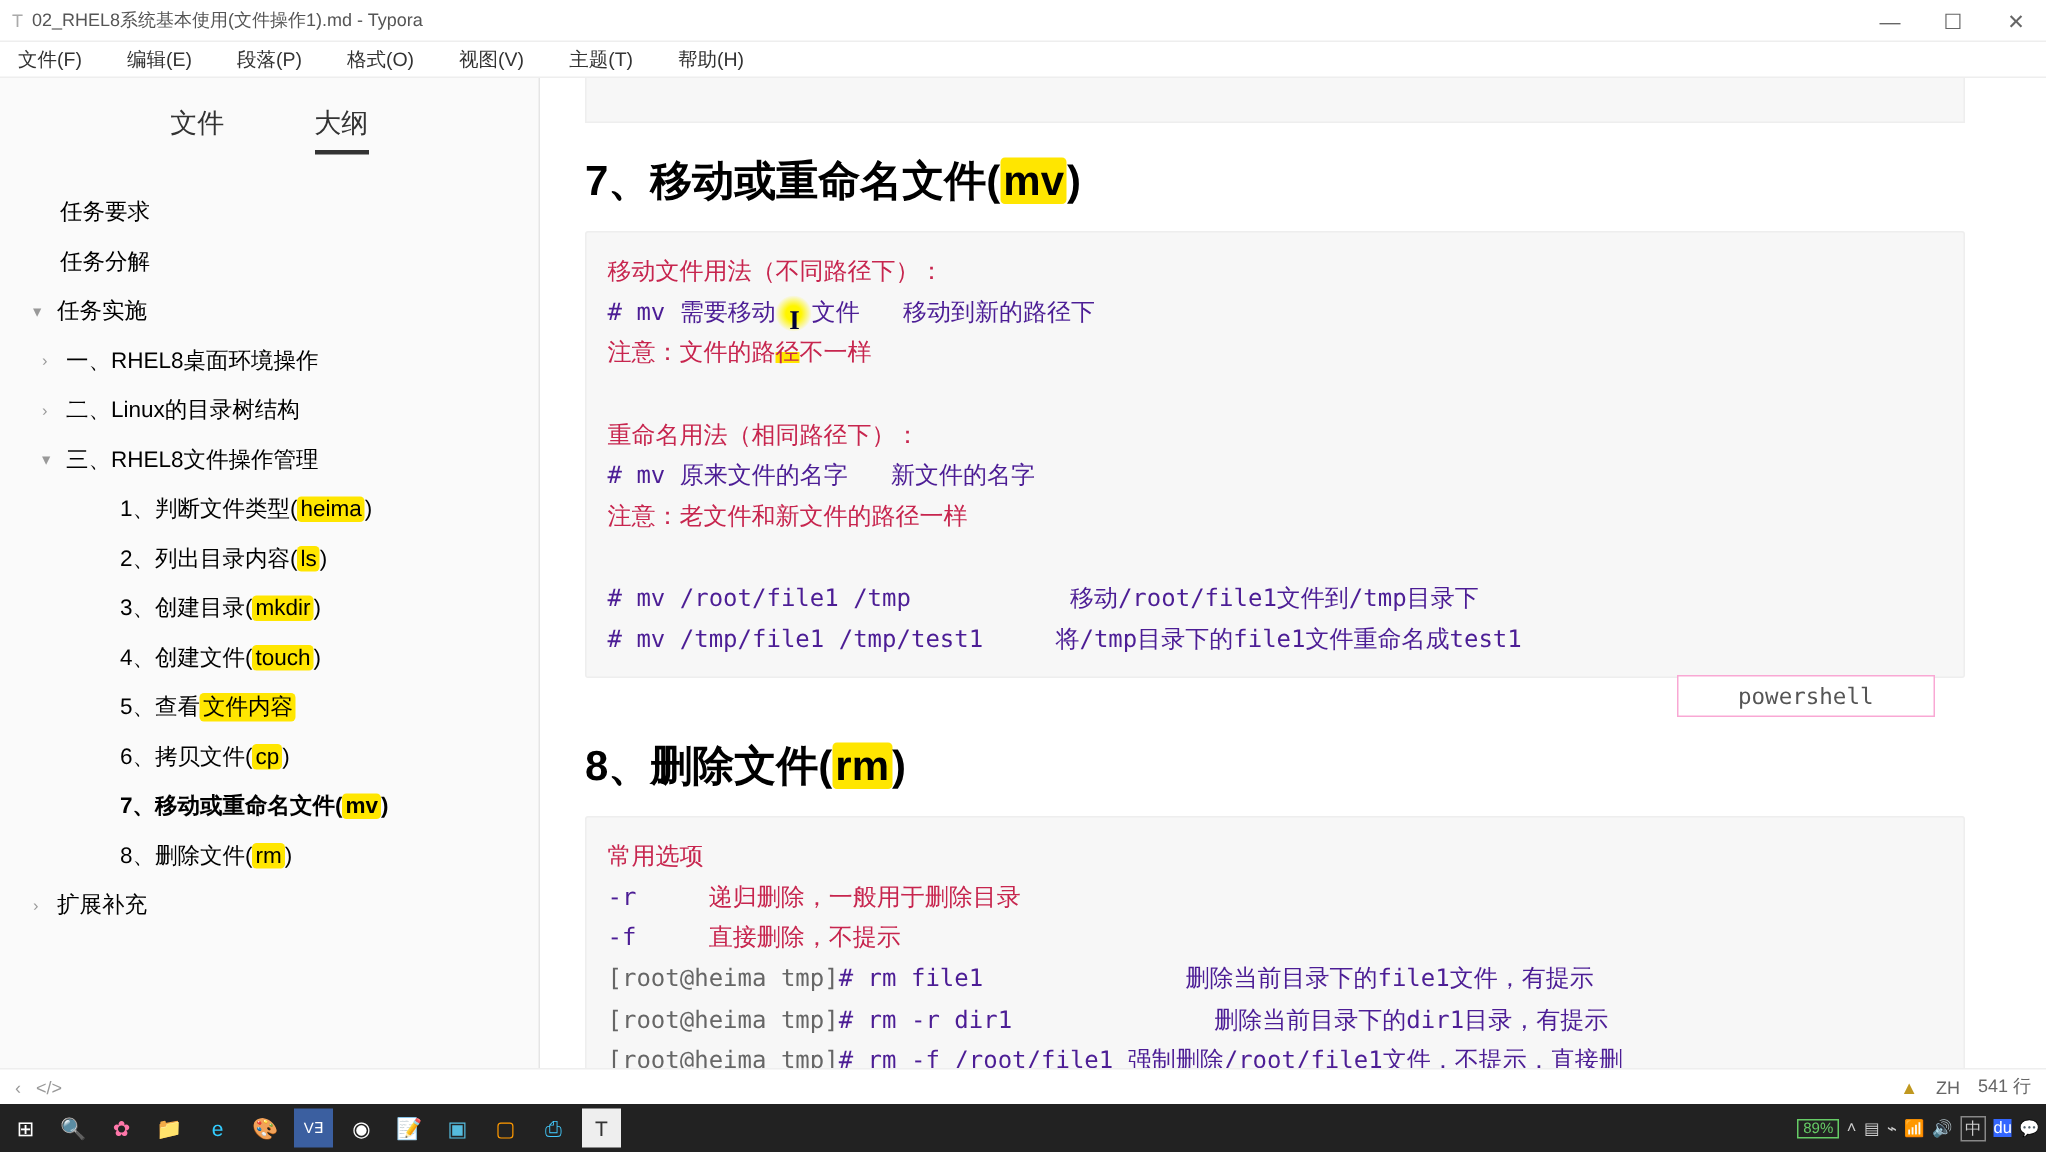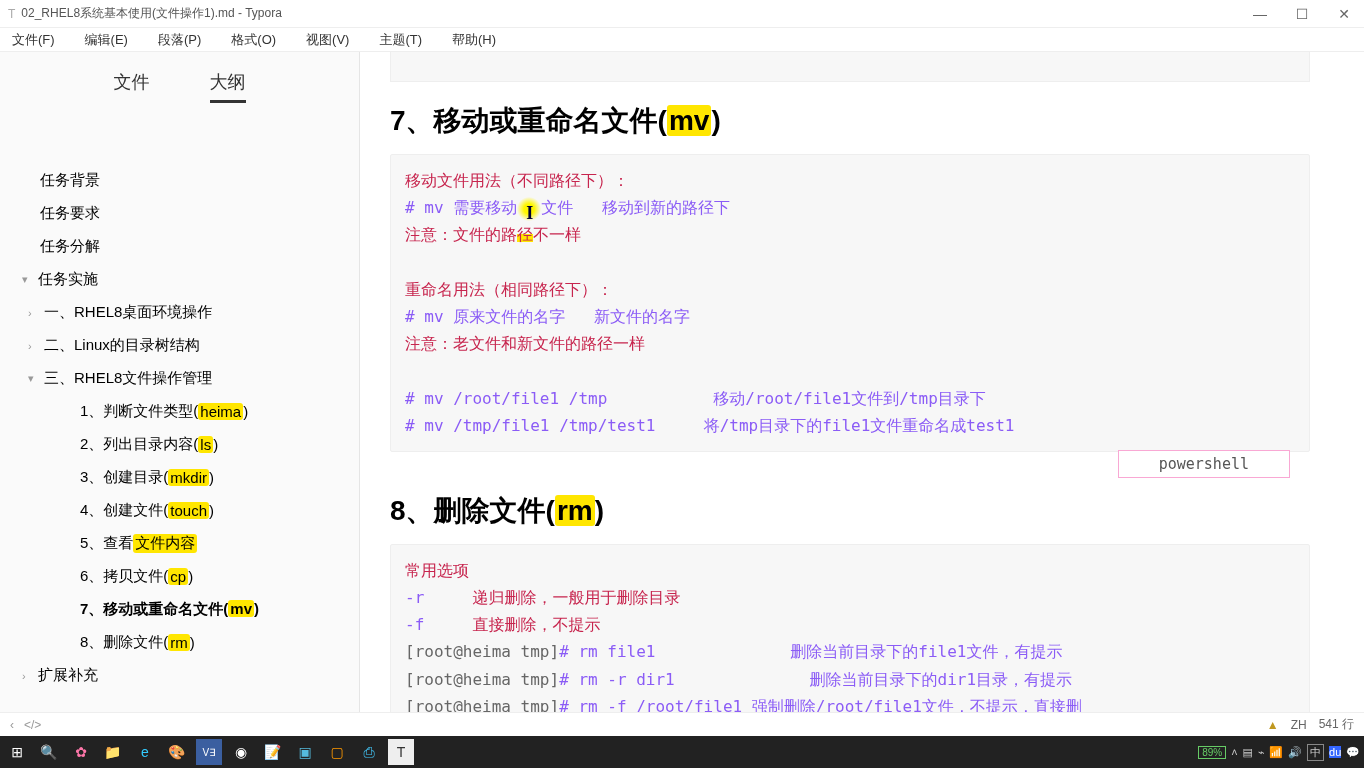--- a/index.html
+++ b/index.html
@@ -9,39 +9,39 @@
 .titlebar { height: 28px; background: #fff; display: flex; align-items: center; padding: 0 8px; border-bottom: 1px solid #eee; }
 .titlebar-text { flex: 1; font-size: 12px; color: #555; }
 .titlebar-controls { display: flex; gap: 18px; }
 .tb-btn { width: 24px; text-align: center; cursor: pointer; color: #666; font-size: 14px; }
 
 .menubar { height: 24px; display: flex; align-items: center; padding: 0 4px; gap: 14px; border-bottom: 1px solid #eee; font-size: 13px; }
 .menu-item { padding: 2px 8px; cursor: pointer; color: #333; }
 
 .body { flex: 1; display: flex; overflow: hidden; }
 
-.sidebar { width: 360px; background: #fafafa; border-right: 1px solid #e5e5e5; display: flex; flex-direction: column; overflow-y: auto; justify-content: space-between; }
+.sidebar { width: 360px; background: #fafafa; border-right: 1px solid #e5e5e5; display: flex; flex-direction: column; overflow-y: auto; }
 .sidebar-tabs { display: flex; justify-content: center; gap: 60px; padding: 18px 0; }
 .side-tab { font-size: 18px; color: #333; cursor: pointer; padding-bottom: 6px; }
 .side-tab.active { border-bottom: 3px solid #333; font-weight: 500; }
 .outline { padding: 4px 10px 20px 10px; font-size: 15px; }
 .outline-item { padding: 7px 6px; cursor: pointer; display: flex; align-items: center; }
 .outline-item .chev { width: 16px; display: inline-block; color: #999; font-size: 11px; }
 .lvl1 { padding-left: 30px; }
 .lvl2 { padding-left: 36px; }
 .lvl4 { padding-left: 70px; }
 .outline-item.bold { font-weight: 700; }
 
 .content { flex: 1; overflow-y: auto; padding: 0 30px 10px 30px; position: relative; }
 .content-inner { max-width: 920px; }
 h2 { font-size: 28px; font-weight: 700; margin: 20px 0 14px 0; }
 .codeblock { background: #f7f7f7; border: 1px solid #eee; padding: 12px 14px; font-family: Consolas, monospace; font-size: 16px; line-height: 1.7; white-space: pre; color: #444; overflow: auto; border-radius: 2px; }
 .hl { background: #ffe600; border-radius: 3px; padding: 0 2px; }
 .c-red { color: #c7254e; }
-.c-brown { color: #8b5cf6; }
+.c-brown { color: #4c1d95; }
 .c-gray { color: #666; }
 .cursor-dot { display:inline-block; width: 24px; height: 24px; border-radius: 50%; background: radial-gradient(circle,#fff600 30%,rgba(255,246,0,0) 72%); vertical-align: middle; position: relative; }
 .cursor-dot::after { content:"I"; color:#003; font-family: serif; font-size:18px; position:absolute; left:9px; top:1px; font-weight:bold; }
 .lang-tag { position: absolute; right: 20px; background: #fff; border: 1px solid #f9a8d4; padding: 4px 40px; font-family: Consolas, monospace; font-size: 15px; color: #555; }
 
 .bottombar { height: 24px; border-top: 1px solid #eee; display: flex; align-items: center; padding: 0 10px; font-size: 12px; color: #666; }
 .bb-left { display: flex; gap: 10px; color: #999; }
 .bb-right { margin-left: auto; display: flex; align-items: center; gap: 12px; }
 .warn { color: #c09820; font-weight: bold; }
 
@@ -77,21 +77,20 @@
     <span class="menu-item">帮助(H)</span>
   </div>
 
   <div class="body">
     <div class="sidebar">
       <div class="sidebar-tabs">
         <span class="side-tab">文件</span>
         <span class="side-tab active">大纲</span>
       </div>
       <div class="outline" id="outline">
-          <div class="outline-item lvl1">任务背景</div>
           <div class="outline-item lvl1">任务要求</div>
           <div class="outline-item lvl1">任务分解</div>
           <div class="outline-item lvl1"><span class="chev" style="margin-left:-18px;">▾</span>任务实施</div>
           <div class="outline-item lvl2"><span class="chev" style="margin-left:-18px;">›</span>一、RHEL8桌面环境操作</div>
           <div class="outline-item lvl2"><span class="chev" style="margin-left:-18px;">›</span>二、Linux的目录树结构</div>
           <div class="outline-item lvl2"><span class="chev" style="margin-left:-18px;">▾</span>三、RHEL8文件操作管理</div>
           <div class="outline-item lvl4">1、判断文件类型(<span class="hl">heima</span>)</div>
           <div class="outline-item lvl4">2、列出目录内容(<span class="hl">ls</span>)</div>
           <div class="outline-item lvl4">3、创建目录(<span class="hl">mkdir</span>)</div>
           <div class="outline-item lvl4">4、创建文件(<span class="hl">touch</span>)</div>

